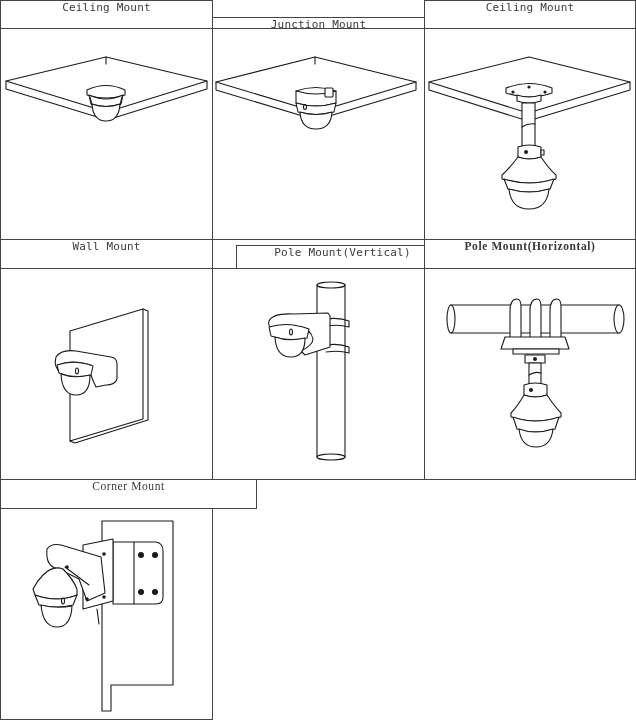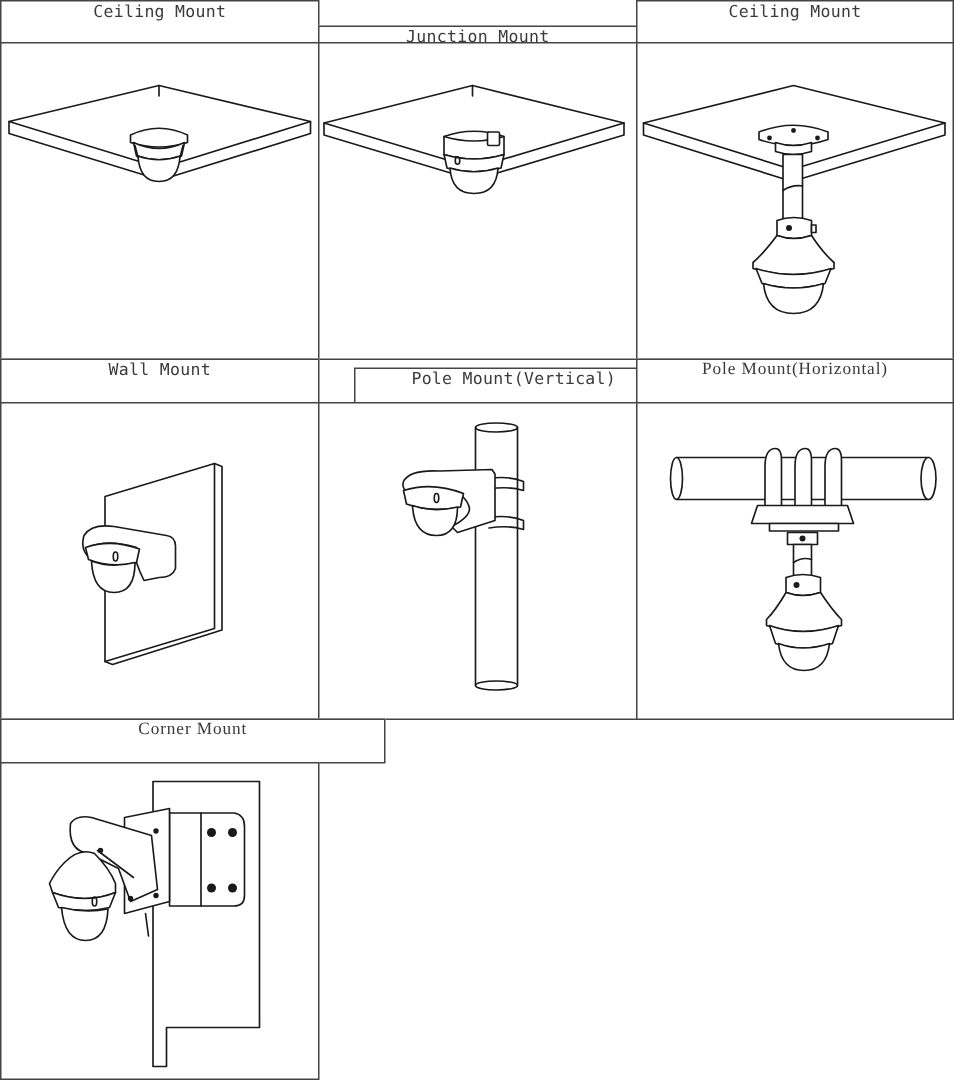--- a/index.html
+++ b/index.html
@@ -80,21 +80,21 @@
     <path class="sf" d="M84,160 Q86,180 104,180 Q122,180 124,160 Q104,166 84,160 Z"></path>
   </svg>
 </div>
 
 <div class="label" style="left:0;top:239px;width:213px;height:42px;">
     <span>Wall Mount</span>
   </div>
 <div class="label" style="left:212px;top:245px;width:213px;height:30px;margin-left:24px;">
     <span>Pole Mount(Vertical)</span>
   </div>
-<div class="label serif" style="left:424px;top:239px;width:212px;height:30px;">
+<div class="label serif" style="left:424px;top:239px;width:212px;height:30px;font-weight:bold;">
     <span>Pole Mount(Horizontal)</span>
   </div>
 
 <div class="cell" style="left:0;top:268px;width:213px;height:212px;">
   <svg width="213" height="212" viewBox="0 0 213 212">
 
     <polygon class="s" points="69,62 142,40 142,150 69,172"></polygon>
     <polyline class="s" points="142,40 147,42 147,151 74,174 69,172"></polyline>
 
     <path class="sf" d="M55,88 Q60,80 75,82 L110,88 Q116,89 116,95 L116,110 Q114,116 105,116 L95,118 Q92,112 90,106 L60,104 Q52,98 55,88 Z"></path>

